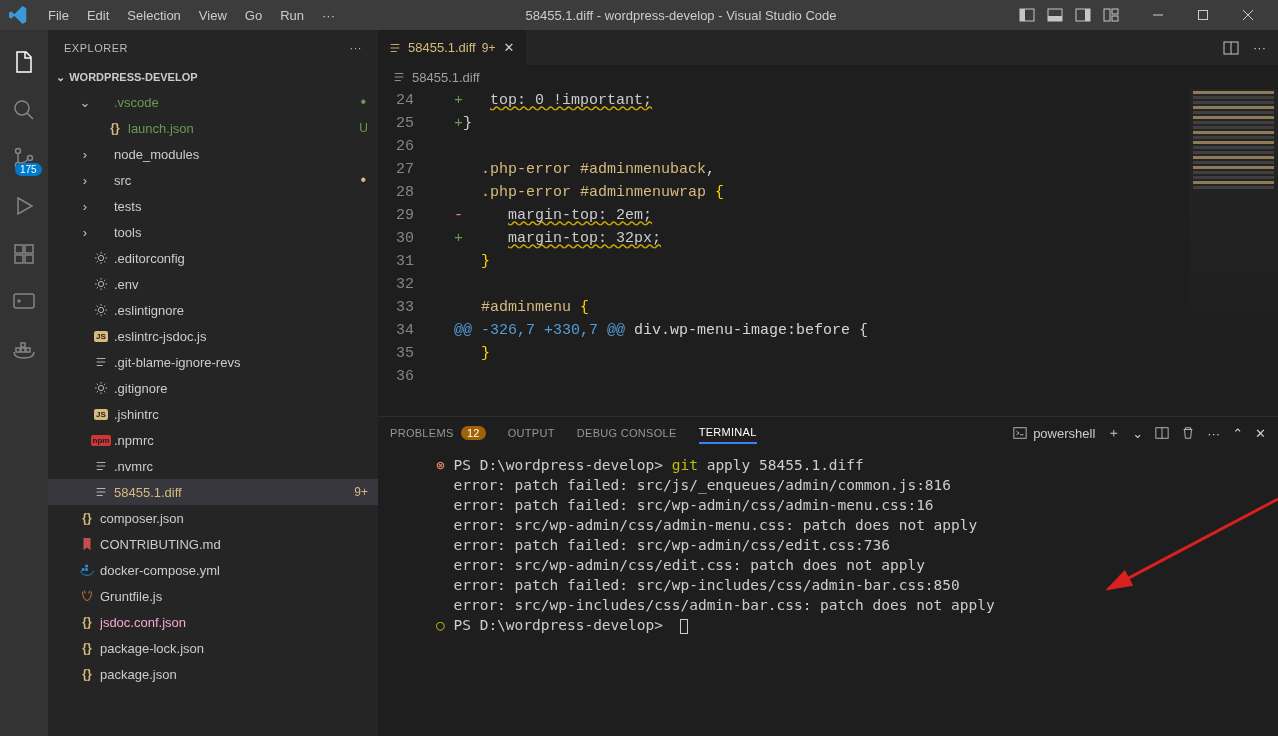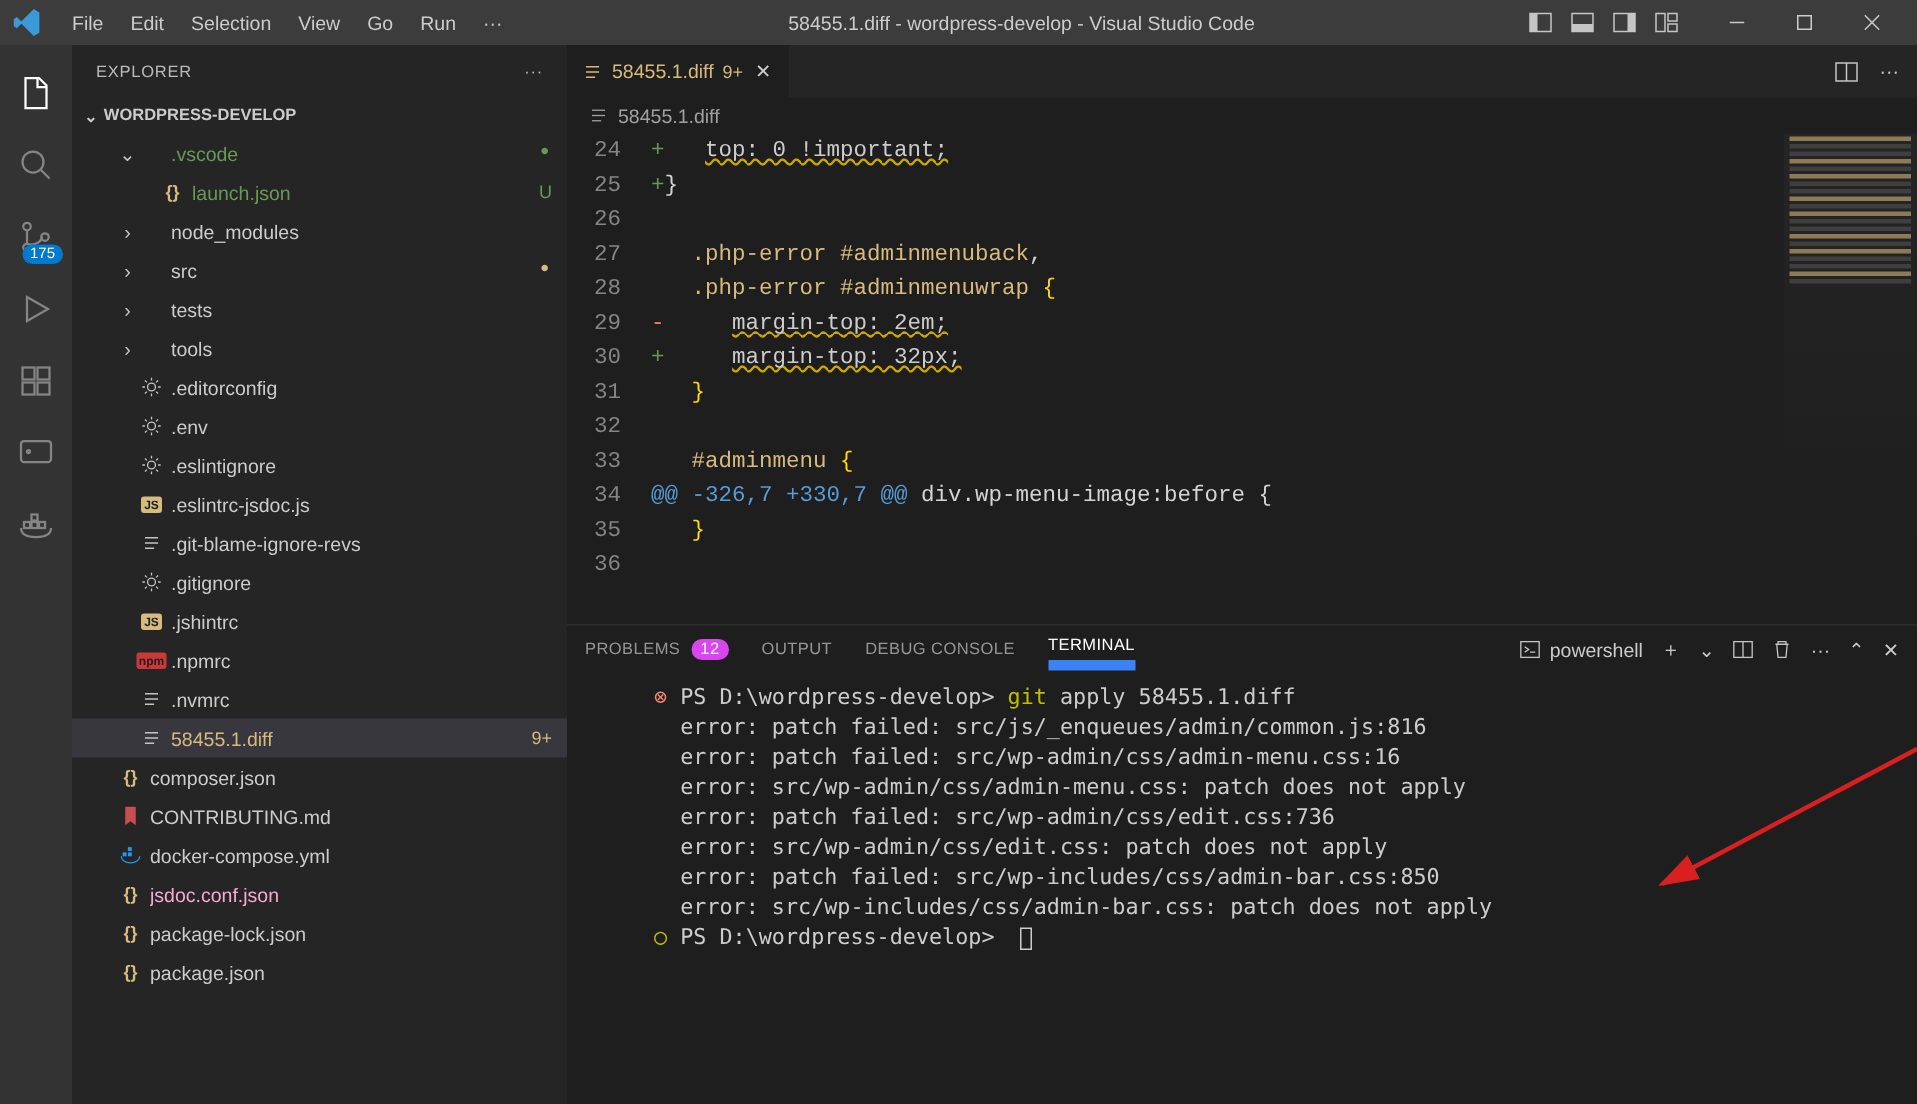--- a/index.html
+++ b/index.html
@@ -101,20 +101,21 @@
   .tab .close { color:#cccccc; padding:0 2px; }
   .tab-badge { color:#d7ba7d; font-size:12px; }
   .tabs .spacer { flex:1; }
   .tabs .right { display:flex; gap:14px; padding:0 12px; color:#cccccc; }
   .breadcrumb { height:24px; display:flex; align-items:center; padding:0 14px; color:#a0a0a0; font-size:13px; gap:6px; }
 
   .editor {
     flex:1; display:flex; overflow:hidden;
     font-family: Consolas, "Courier New", monospace; font-size:15px;
     position: relative;
+    gap: 20px;
   }
   .gutter {
     width:50px; text-align:right; color:#858585; padding-right:14px;
     user-select:none;
   }
   .gutter div, .code div { height: 23px; line-height: 23px; white-space: pre; }
   .code { flex:1; padding-left: 6px; }
   .squiggle { text-decoration: underline wavy #cca700; text-decoration-skip-ink: none; }
   .tok-add { color:#6a9955; }
   .tok-del { color:#f48771; }
@@ -134,22 +135,22 @@
   
   .panel {
     height: 320px; background:#1e1e1e; border-top:1px solid #2d2d2d;
     display:flex; flex-direction:column;
   }
   .panel-tabs {
     height:32px; display:flex; align-items:center; padding:0 12px;
     color:#969696; font-size:11px; gap:22px;
   }
   .ptab { cursor:pointer; padding:4px 0; letter-spacing:0.3px; }
-  .ptab.active { color:#ffffff; border-bottom:7px solid #3b82f6; }
-  .ptab .pbadge { background:#d946ef; color:#fff; border-radius:10px; padding:1px 6px; font-size:11px; margin-left:4px; }
+  .ptab.active { color:#ffffff; border-bottom:2px solid #3b82f6; }
+  .ptab .pbadge { background:#a16207; color:#fff; border-radius:10px; padding:1px 6px; font-size:11px; margin-left:4px; }
   .panel-tabs .spacer { flex:1; }
   .panel-tabs .right { display:flex; align-items:center; gap:12px; color:#cccccc; font-size:13px; }
   .panel-tabs .right .shell { display:flex; align-items:center; gap:6px; }
   .terminal {
     flex:1; padding: 6px 14px; font-family: Consolas, monospace; font-size:14.5px;
     color:#cccccc; overflow:auto; position: relative;
   }
   .terminal div { line-height: 20px; white-space: pre; margin-left: 44px; }
   .term-cmd { color:#bfbf00; }
   .term-cursor { display:inline-block; width:8px; height:15px; border:1px solid #cccccc; vertical-align:middle; }
@@ -468,20 +469,30 @@
               <rect x="6" y="2" width="3" height="3" fill="#2496ed"></rect>
               <path d="M1 9c0 3 3 5 7 5s7-2 7-5" fill="none" stroke="#2496ed"></path>
             </svg>
           </span>
           <span class="lbl" style="color:#cccccc">docker-compose.yml</span>
         </div>
         <div class="tree-row">
           <span style="width:0px"></span>
           <span class="chev"></span>
           <span class="icon">
+            <svg width="14" height="14" viewBox="0 0 16 16">
+              <path d="M3 3c0 6 2 10 5 10s5-4 5-10M5 2l1 3M11 2l-1 3" fill="none" stroke="#e48632"></path>
+            </svg>
+          </span>
+          <span class="lbl" style="color:#cccccc">Gruntfile.js</span>
+        </div>
+        <div class="tree-row">
+          <span style="width:0px"></span>
+          <span class="chev"></span>
+          <span class="icon">
             <span style="color:#d7ba7d;font-weight:bold;font-size:12px;">{}</span>
           </span>
           <span class="lbl" style="color:#f9a8d4">jsdoc.conf.json</span>
         </div>
         <div class="tree-row">
           <span style="width:0px"></span>
           <span class="chev"></span>
           <span class="icon">
             <span style="color:#d7ba7d;font-weight:bold;font-size:12px;">{}</span>
           </span>

